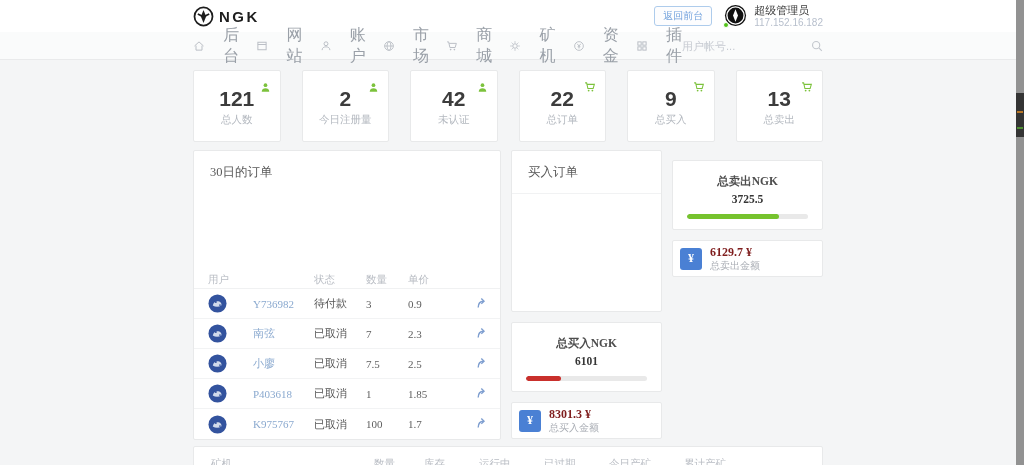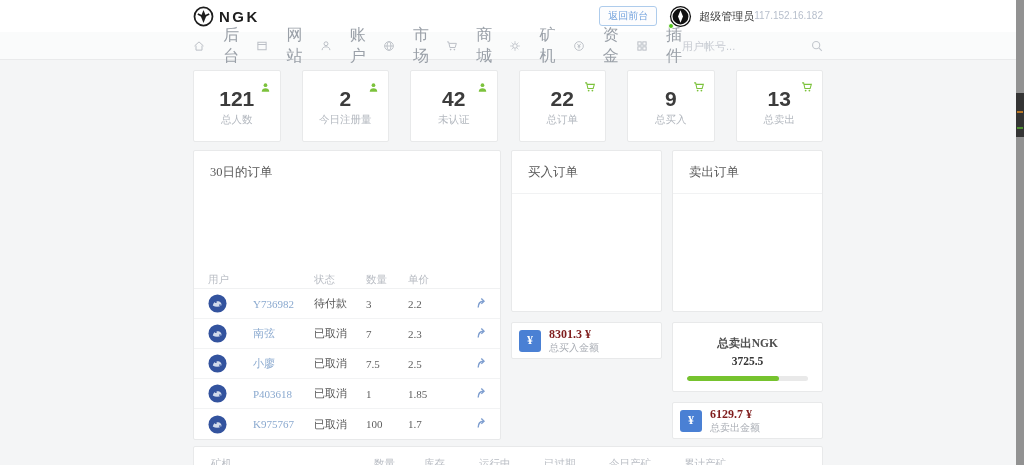--- a/index.html
+++ b/index.html
@@ -11,21 +11,21 @@
   .hdr-inner, .nav-inner, .main-inner { width:630px; margin-left:193px; }
   .hdr-inner { display:flex; align-items:center; justify-content:space-between; height:32px; }
   .logo { display:flex; align-items:center; gap:5px; cursor:pointer;justify-content:flex-end; }
   .logo-mark svg { display:block; }
   .logo-text { font-size:15px; font-weight:bold; letter-spacing:2.5px; color:#1d1d1d; }
   .hdr-right { display:flex; align-items:center; gap:12px; }
   .back-btn { font-size:10px; color:#74a3dd; background:#fdfdfe; border:1px solid #aeccec; border-radius:3px; padding:2px 8px; cursor:pointer; font-family:inherit; }
   .user-chip { display:flex; align-items:center; gap:7px; cursor:pointer; }
   .avatar { position:relative; width:23px; height:23px; display:inline-block; }
   .online-dot { position:absolute; left:-1px; bottom:-1px; width:6px; height:6px; border-radius:50%; background:#52c41a; border:1px solid #fff; }
-  .user-meta { display:flex; line-height:1.15; }
+  .user-meta { display:flex; flex-direction:column; line-height:1.15; }
   .user-name { font-size:11px; color:#3c3c3c; }
   .user-ip { font-size:10px; color:#b7bfcc; }
 
   
   .nav { height:28px; background:#fafbfb; border-bottom:1px solid #e9eaeb; }
   .nav-inner { display:flex; align-items:center; justify-content:space-between; height:28px; }
   .nav-items { display:flex; align-items:center; gap:17px; }
   .nav-item { display:flex; align-items:center; gap:4px; cursor:pointer; }
   .nav-ic svg { display:block; }
   .nav-lb { font-size:16px; color:#9aa0a8;text-align:right; }
@@ -291,21 +291,21 @@
                     <circle cx="10" cy="10" r="9.5" fill="#33539e"></circle>
                     <path d="M5 12 q1.6-5.2 6-4.3 q3.4 0.9 3.2 4.1 q-4.4 3.4-9.2 0.2 z" fill="#dfe7f2" opacity="0.92"></path>
                     <circle cx="8.2" cy="8.4" r="1.1" fill="#33539e"></circle>
                     <circle cx="12.6" cy="11.6" r="0.9" fill="#33539e"></circle>
                   </svg>
                 </span>
                 <span class="row-name">Y736982</span>
               </span>
               <span class="cell-status">待付款</span>
               <span class="cell-num">3</span>
-              <span class="cell-num">2.2</span>
+              <span class="cell-num">0.9</span>
               <span class="cell-act"><svg width="12" height="12" viewBox="0 0 12 12" fill="none" stroke="#7f9fd0" stroke-width="1.4">
                   <path d="M3.2 10.5 C3.2 6.2 5 4.2 8.6 4.2"></path>
                   <path d="M6.3 1.6 L9 4.2 L6.3 6.8"></path>
                 </svg></span>
             </div>
             <div class="t-row">
               <span class="cell-user">
                 <span class="row-avatar">
                   <svg width="19" height="19" viewBox="0 0 20 20">
                     <circle cx="10" cy="10" r="9.5" fill="#33539e"></circle>
@@ -385,33 +385,37 @@
                 </svg></span>
             </div>
           </div>
       </div>
     </section>
 
     <div class="mid-col">
       <section class="panel tall-panel">
         <div class="panel-title with-line">买入订单</div>
       </section>
+      <section class="card total-card">
+        <div class="total-title">总买入NGK</div>
+        <div class="total-value">6101</div>
+        <div class="bar">
+            <div class="bar-fill" id="buy-fill" style="width: 29%; background: rgb(201, 48, 44);"></div>
+          </div>
+      </section>
       <section class="card money-card">
         <span class="money-ic">¥</span>
         <span class="money-meta">
           <span class="money-value">8301.3 ¥</span>
           <span class="money-label">总买入金额</span>
         </span>
       </section>
     </div>
 
     <div class="mid-col">
-      <section class="panel tall-panel">
-        <div class="panel-title with-line">卖出订单</div>
-      </section>
       <section class="card total-card">
         <div class="total-title">总卖出NGK</div>
         <div class="total-value">3725.5</div>
         <div class="bar">
             <div class="bar-fill" id="sell-fill" style="width: 76%; background: rgb(118, 195, 46);"></div>
           </div>
       </section>
       <section class="card money-card">
         <span class="money-ic">¥</span>
         <span class="money-meta">

